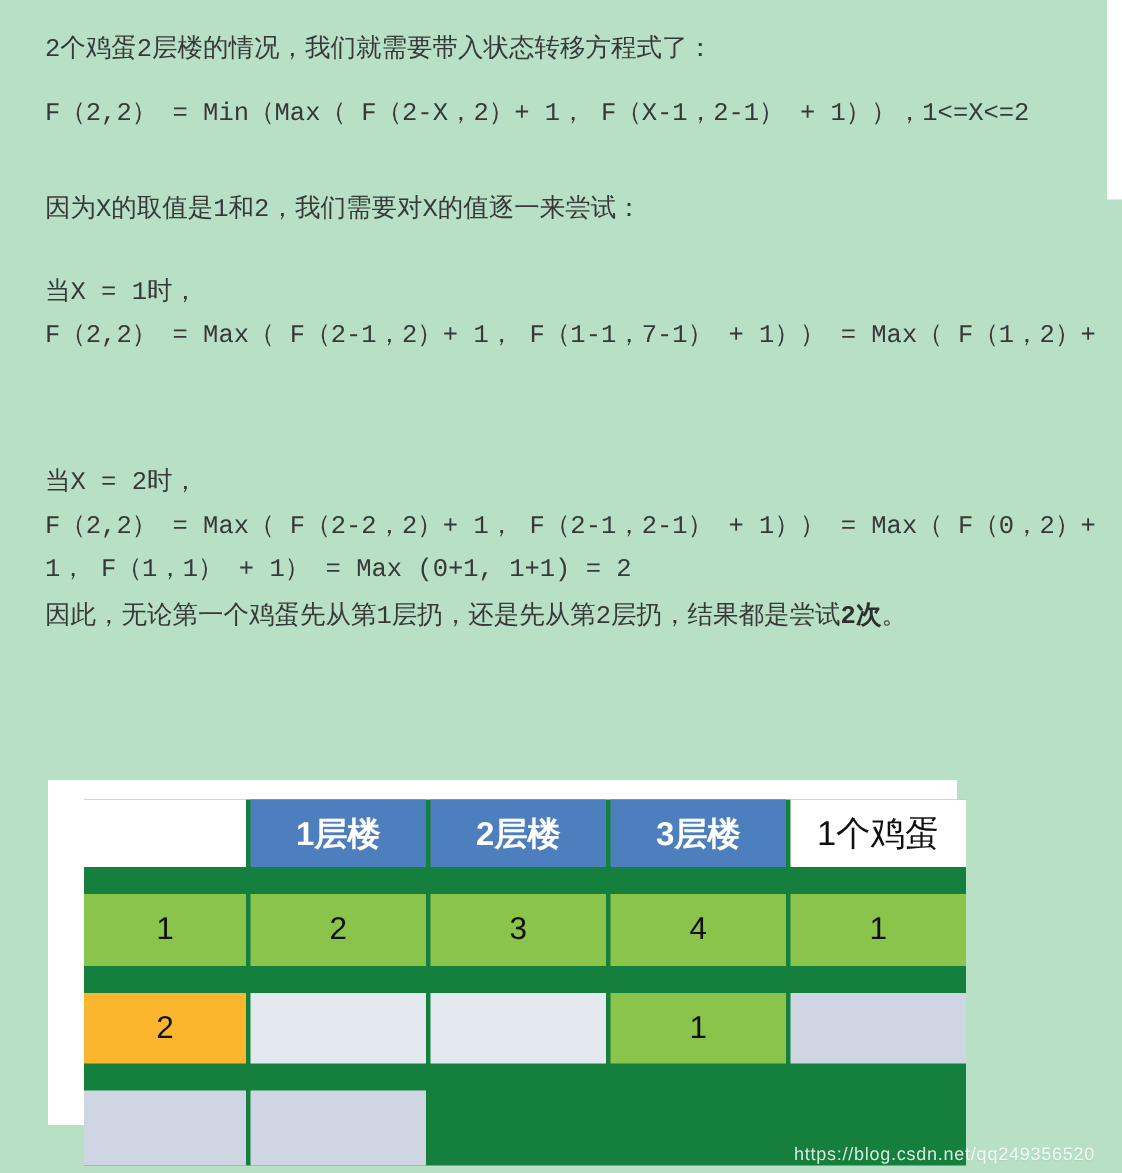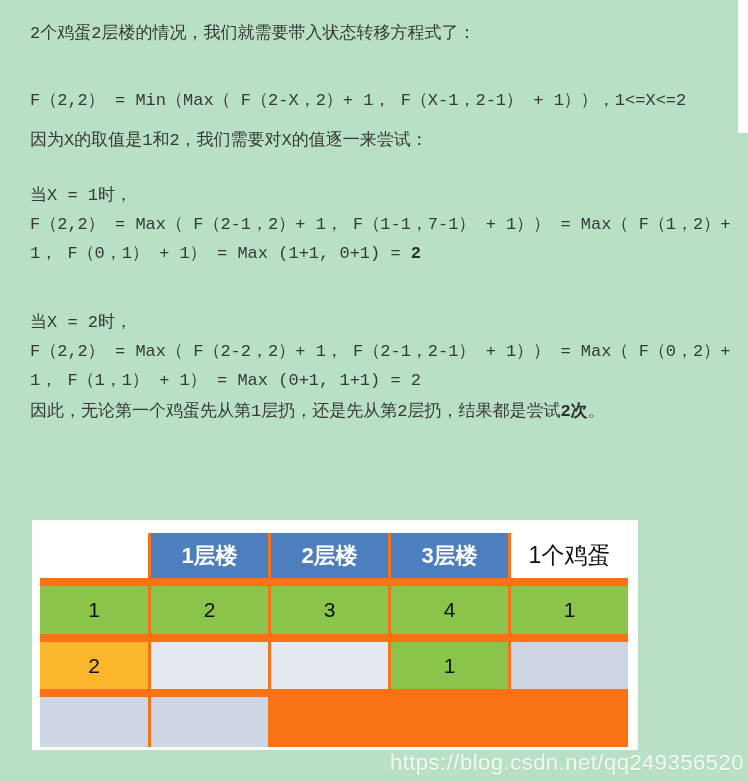--- a/index.html
+++ b/index.html
@@ -22,65 +22,64 @@
   .scroll-strip{
     position:absolute;top:0;right:0;width:10px;height:133px;background:#ffffff;
   }
 
   
   .panel{
     position:absolute;left:32px;top:520px;width:606px;height:230px;
     background:#ffffff;
   }
   .grid{
-    position:absolute;left:8px;top:13px;
+    position:absolute;left:24px;top:13px;
     display:grid;
     grid-template-columns:108px 117px 117px 117px 117px;
     grid-template-rows:45px 48px 47px 50px;
-    gap:8px 3px;
-    background:#f97316;
+    gap:18px 3px;
+    background:#15803d;
   }
   .hcell{
     background:#4d7ebd;color:#ffffff;font-weight:bold;font-size:22px;
     display:flex;align-items:center;justify-content:center;
   }
   .corner{background:#ffffff;}
   .rlabel{
     background:#ffffff;color:#101010;font-size:23px;
     display:flex;align-items:center;justify-content:center;text-align:center;
   }
   .cell{
     font-size:21px;color:#101010;
     display:flex;align-items:center;justify-content:center;
   }
   .cell.green{background:#8bc44a;}
   .cell.orange{background:#fbb62d;}
   .cell.light{background:#e4e9f0;}
   .cell.dark{background:#cdd6e2;}
 
   .watermark{
-    position:absolute;right:4px;bottom:6px;
-    font-size:22px;letter-spacing:0.5px;
+    position:absolute;right:18px;bottom:6px;
+    font-size:12px;letter-spacing:0.5px;
     color:rgba(255,255,255,0.85);
     text-shadow:0 1px 1px rgba(0,0,0,0.07);
   }
 </style>
 </head>
 <body>
 
 <div class="textblock" style="top:19px">2个鸡蛋2层楼的情况，我们就需要带入状态转移方程式了：</div>
 
-<div class="textblock" style="top:86px">F（2,2） = Min（Max（ F（2-X，2）+ 1， F（X-1，2-1） + 1）），1&lt;=X&lt;=2</div>
+<div class="textblock" style="top:62px">F（2,2） = Min（Max（ F（2-X，2）+ 1， F（X-1，2-1） + 1）），1&lt;=X&lt;=2</div>
 
 <div class="textblock" style="top:126px">因为X的取值是1和2，我们需要对X的值逐一来尝试：</div>
 
 <div class="textblock" style="top:181px">
   <div class="fline">当X = 1时，</div>
   <div class="fline">F（2,2） = Max（ F（2-1，2）+ 1， F（1-1，7-1） + 1）） = Max（ F（1，2）+</div>
-  <div class="fline"><span>1， F（0，1） + 1） = Max (1+1, 0+1)  = </span><b>2</b></div>
 </div>
 
 <div class="textblock" style="top:308px">
   <div class="fline">当X = 2时，</div>
   <div class="fline">F（2,2） = Max（ F（2-2，2）+ 1， F（2-1，2-1） + 1）） = Max（ F（0，2）+</div>
   <div class="fline">1， F（1，1） + 1） = Max (0+1, 1+1)  = 2</div>
 </div>
 
 <div class="textblock" style="top:397px"><span>因此，无论第一个鸡蛋先从第1层扔，还是先从第2层扔，结果都是尝试</span><b>2次</b><span>。</span></div>
 

